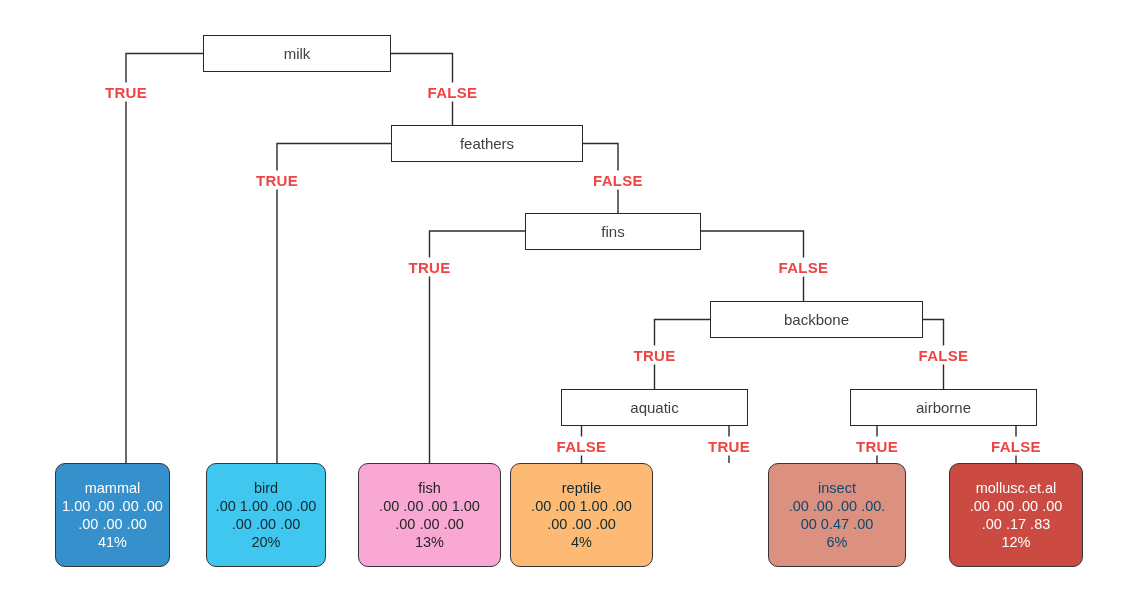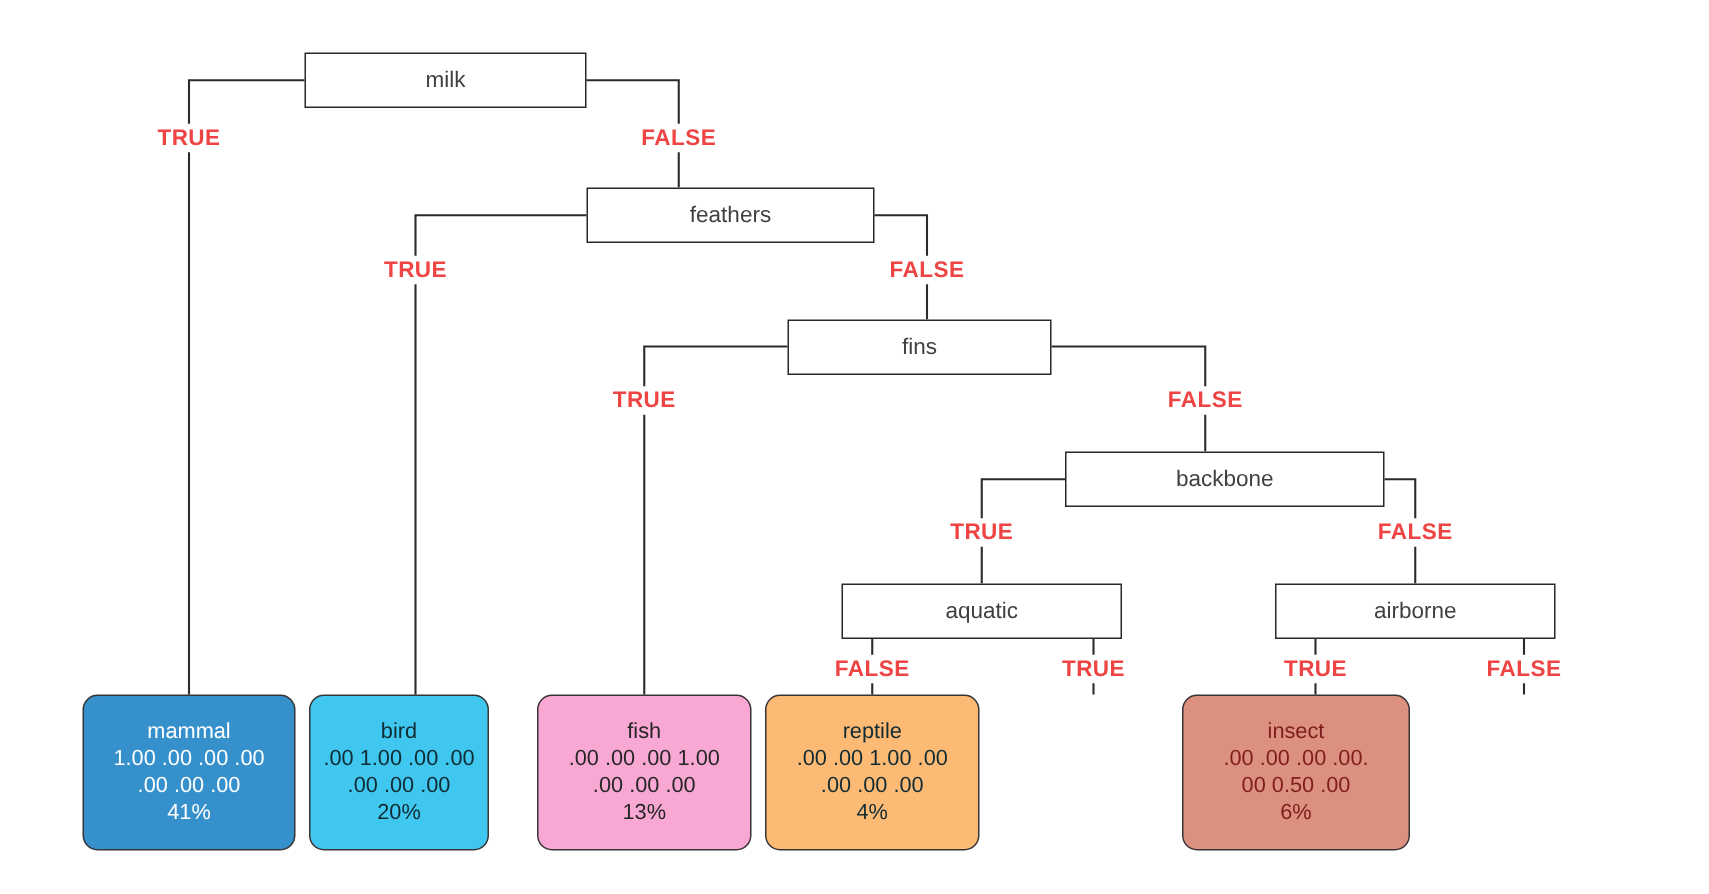--- a/index.html
+++ b/index.html
@@ -110,21 +110,21 @@
   <div class="elabel" style="left:618px;   top:180px;">FALSE</div>
   <div class="elabel" style="left:429.5px; top:267px;">TRUE</div>
   <div class="elabel" style="left:803.5px; top:267px;">FALSE</div>
   <div class="elabel" style="left:654.5px; top:355px;">TRUE</div>
   <div class="elabel" style="left:943.5px; top:355px;">FALSE</div>
   <div class="elabel" style="left:581.5px; top:446px;">FALSE</div>
   <div class="elabel" style="left:729px;   top:446px;">TRUE</div>
   <div class="elabel" style="left:877px;   top:446px;">TRUE</div>
   <div class="elabel" style="left:1016px;  top:446px;">FALSE</div>
 
-  <div class="leaf" style="left: 55px; width: 142px; background: rgb(53, 144, 203); color: rgb(255, 255, 255);">
+  <div class="leaf" style="left: 55px; width: 115px; background: rgb(53, 144, 203); color: rgb(255, 255, 255);">
     <div>mammal</div>
     <div>1.00 .00 .00 .00</div>
     <div>.00 .00 .00</div>
     <div>41%</div>
   </div>
   <div class="leaf" style="left: 206px; width: 120px; background: rgb(63, 199, 240); color: rgb(17, 43, 51);">
     <div>bird</div>
     <div>.00 1.00 .00 .00</div>
     <div>.00 .00 .00</div>
     <div>20%</div>
@@ -134,20 +134,26 @@
     <div>.00 .00 .00 1.00</div>
     <div>.00 .00 .00</div>
     <div>13%</div>
   </div>
   <div class="leaf" style="left: 510px; width: 143px; background: #fdba74; color: rgb(17, 43, 51);">
     <div>reptile</div>
     <div>.00 .00 1.00 .00</div>
     <div>.00 .00 .00</div>
     <div>4%</div>
   </div>
-  <div class="leaf" style="left: 788px; width: 152px; background: rgb(220, 144, 128); color: #7f1d1d;">
+  <div class="leaf" style="left: 768px; width: 138px; background: rgb(220, 144, 128); color: #0c4a6e;">
     <div>insect</div>
     <div>.00 .00 .00 .00.</div>
-    <div>00 0.50 .00</div>
+    <div>00 0.47 .00</div>
     <div>6%</div>
+  </div>
+  <div class="leaf" style="left: 949px; width: 134px; background: rgb(203, 75, 66); color: rgb(255, 255, 255);">
+    <div>mollusc.et.al</div>
+    <div>.00 .00 .00 .00</div>
+    <div>.00 .17 .83</div>
+    <div>12%</div>
   </div>
 
 </div>
 
 </body></html>

